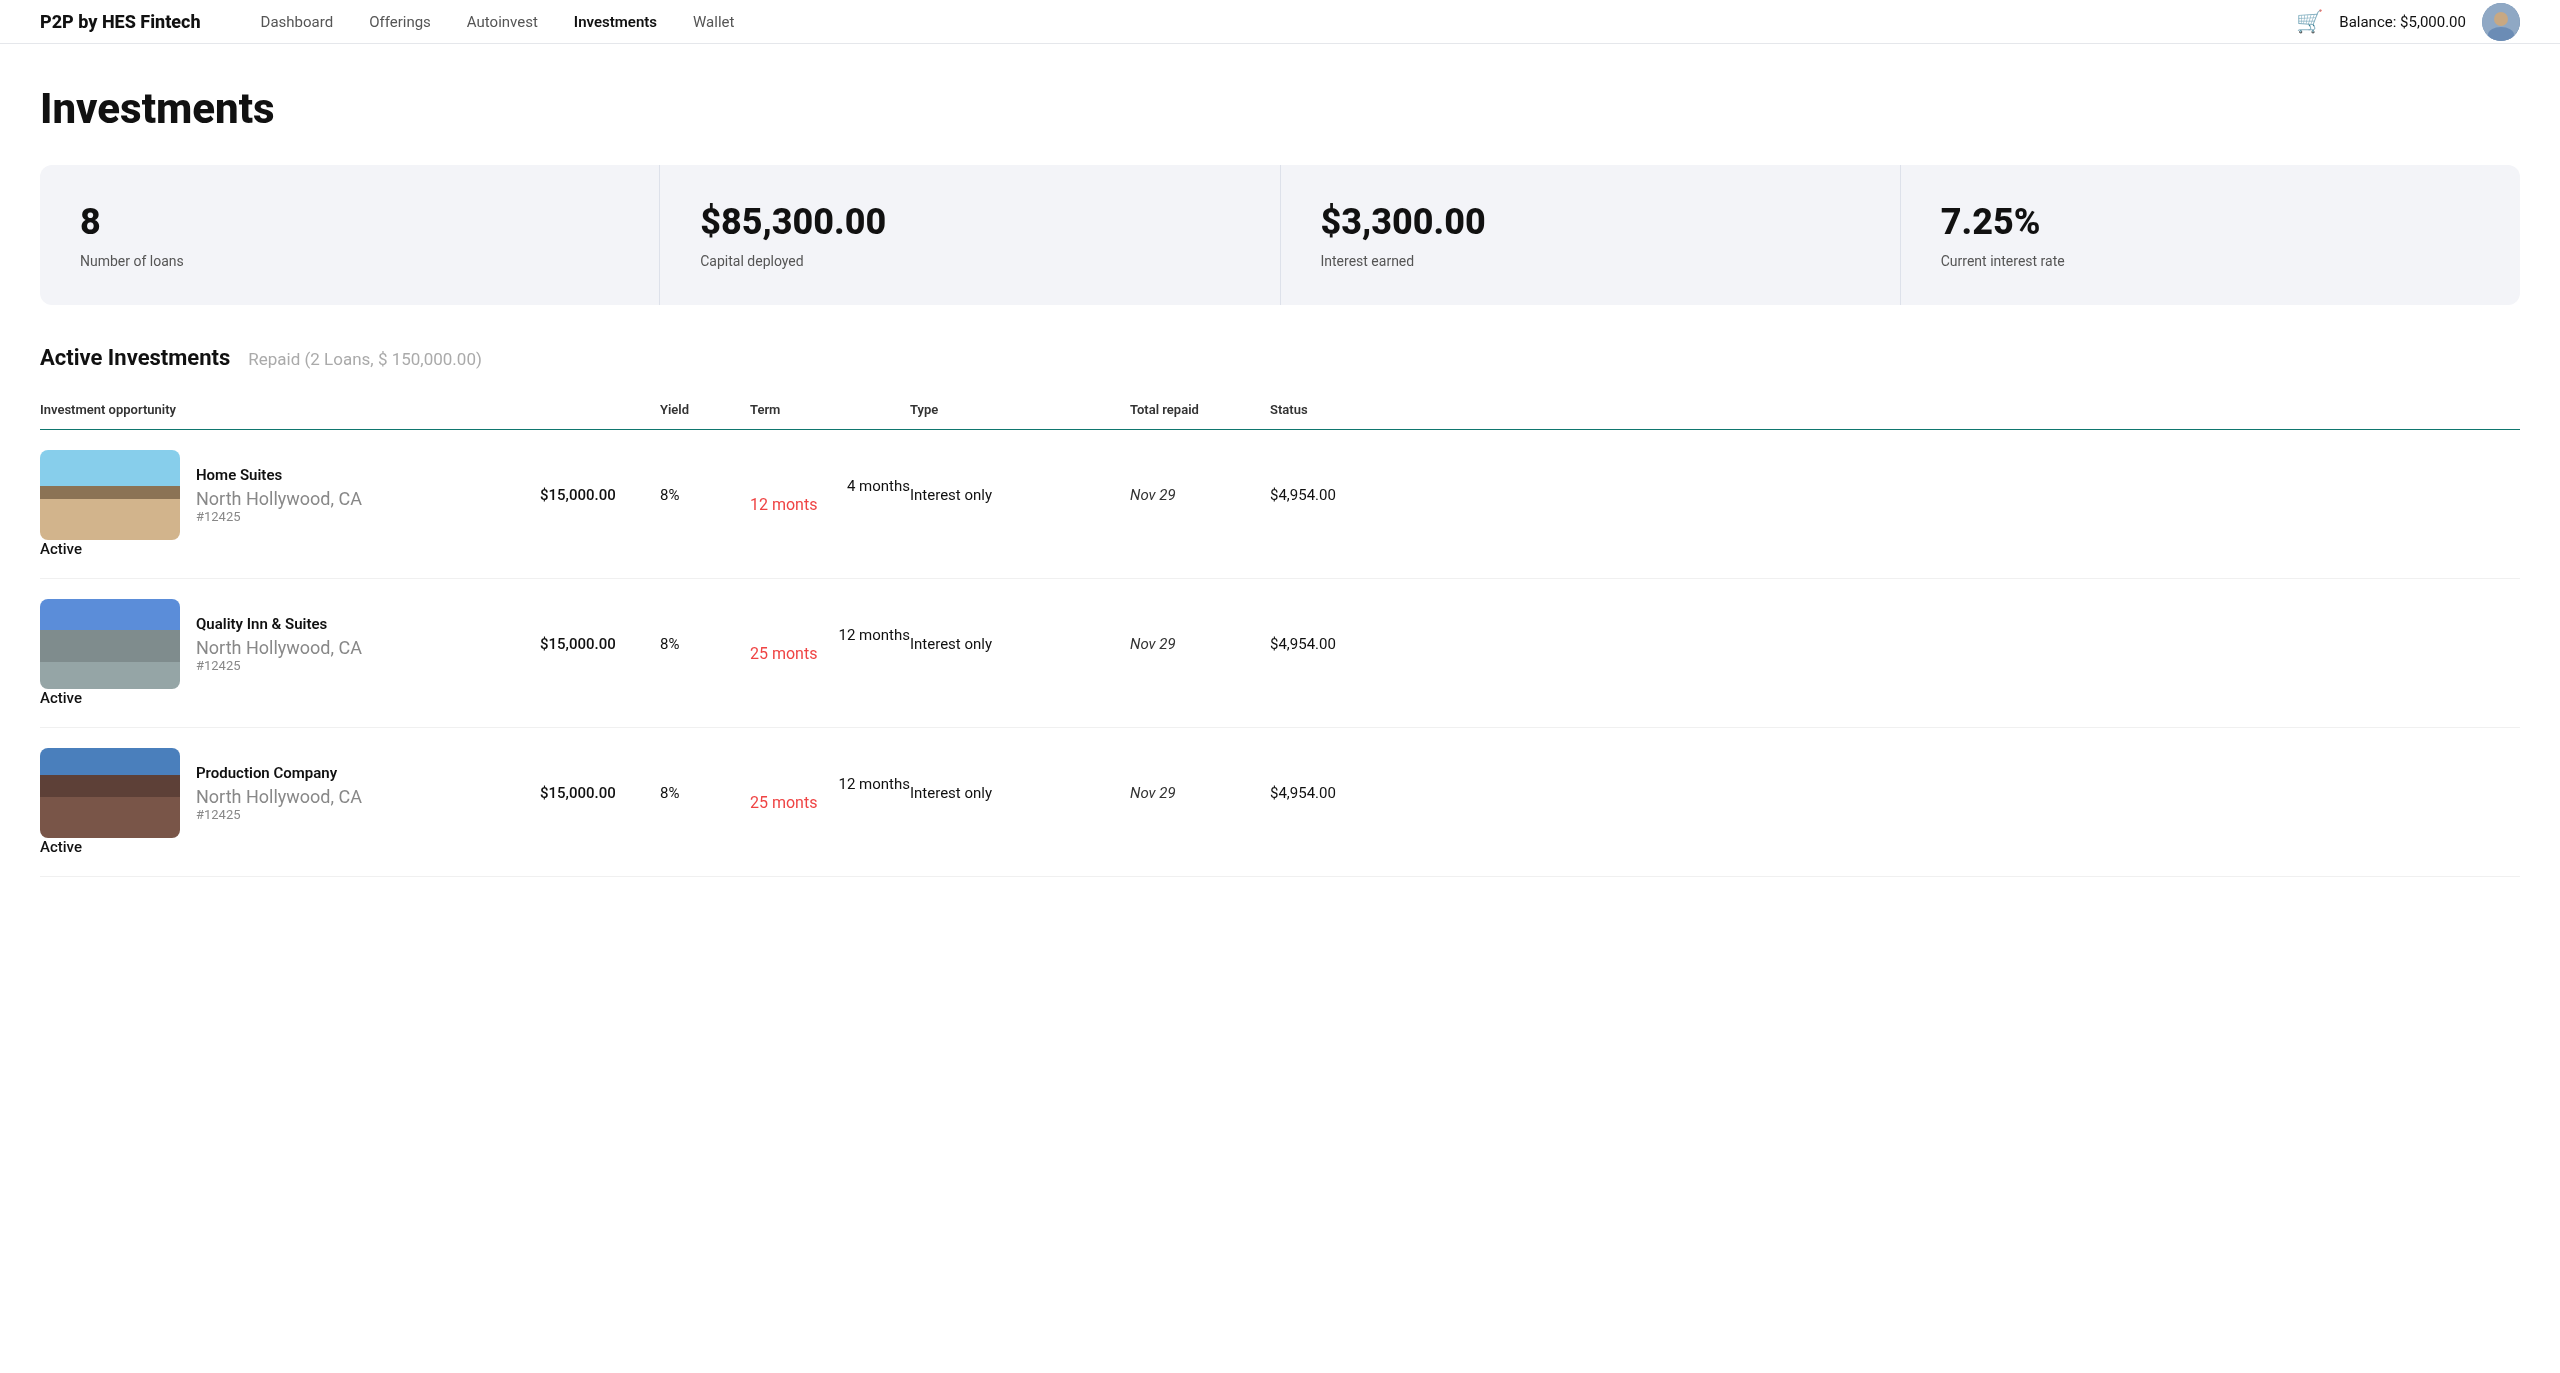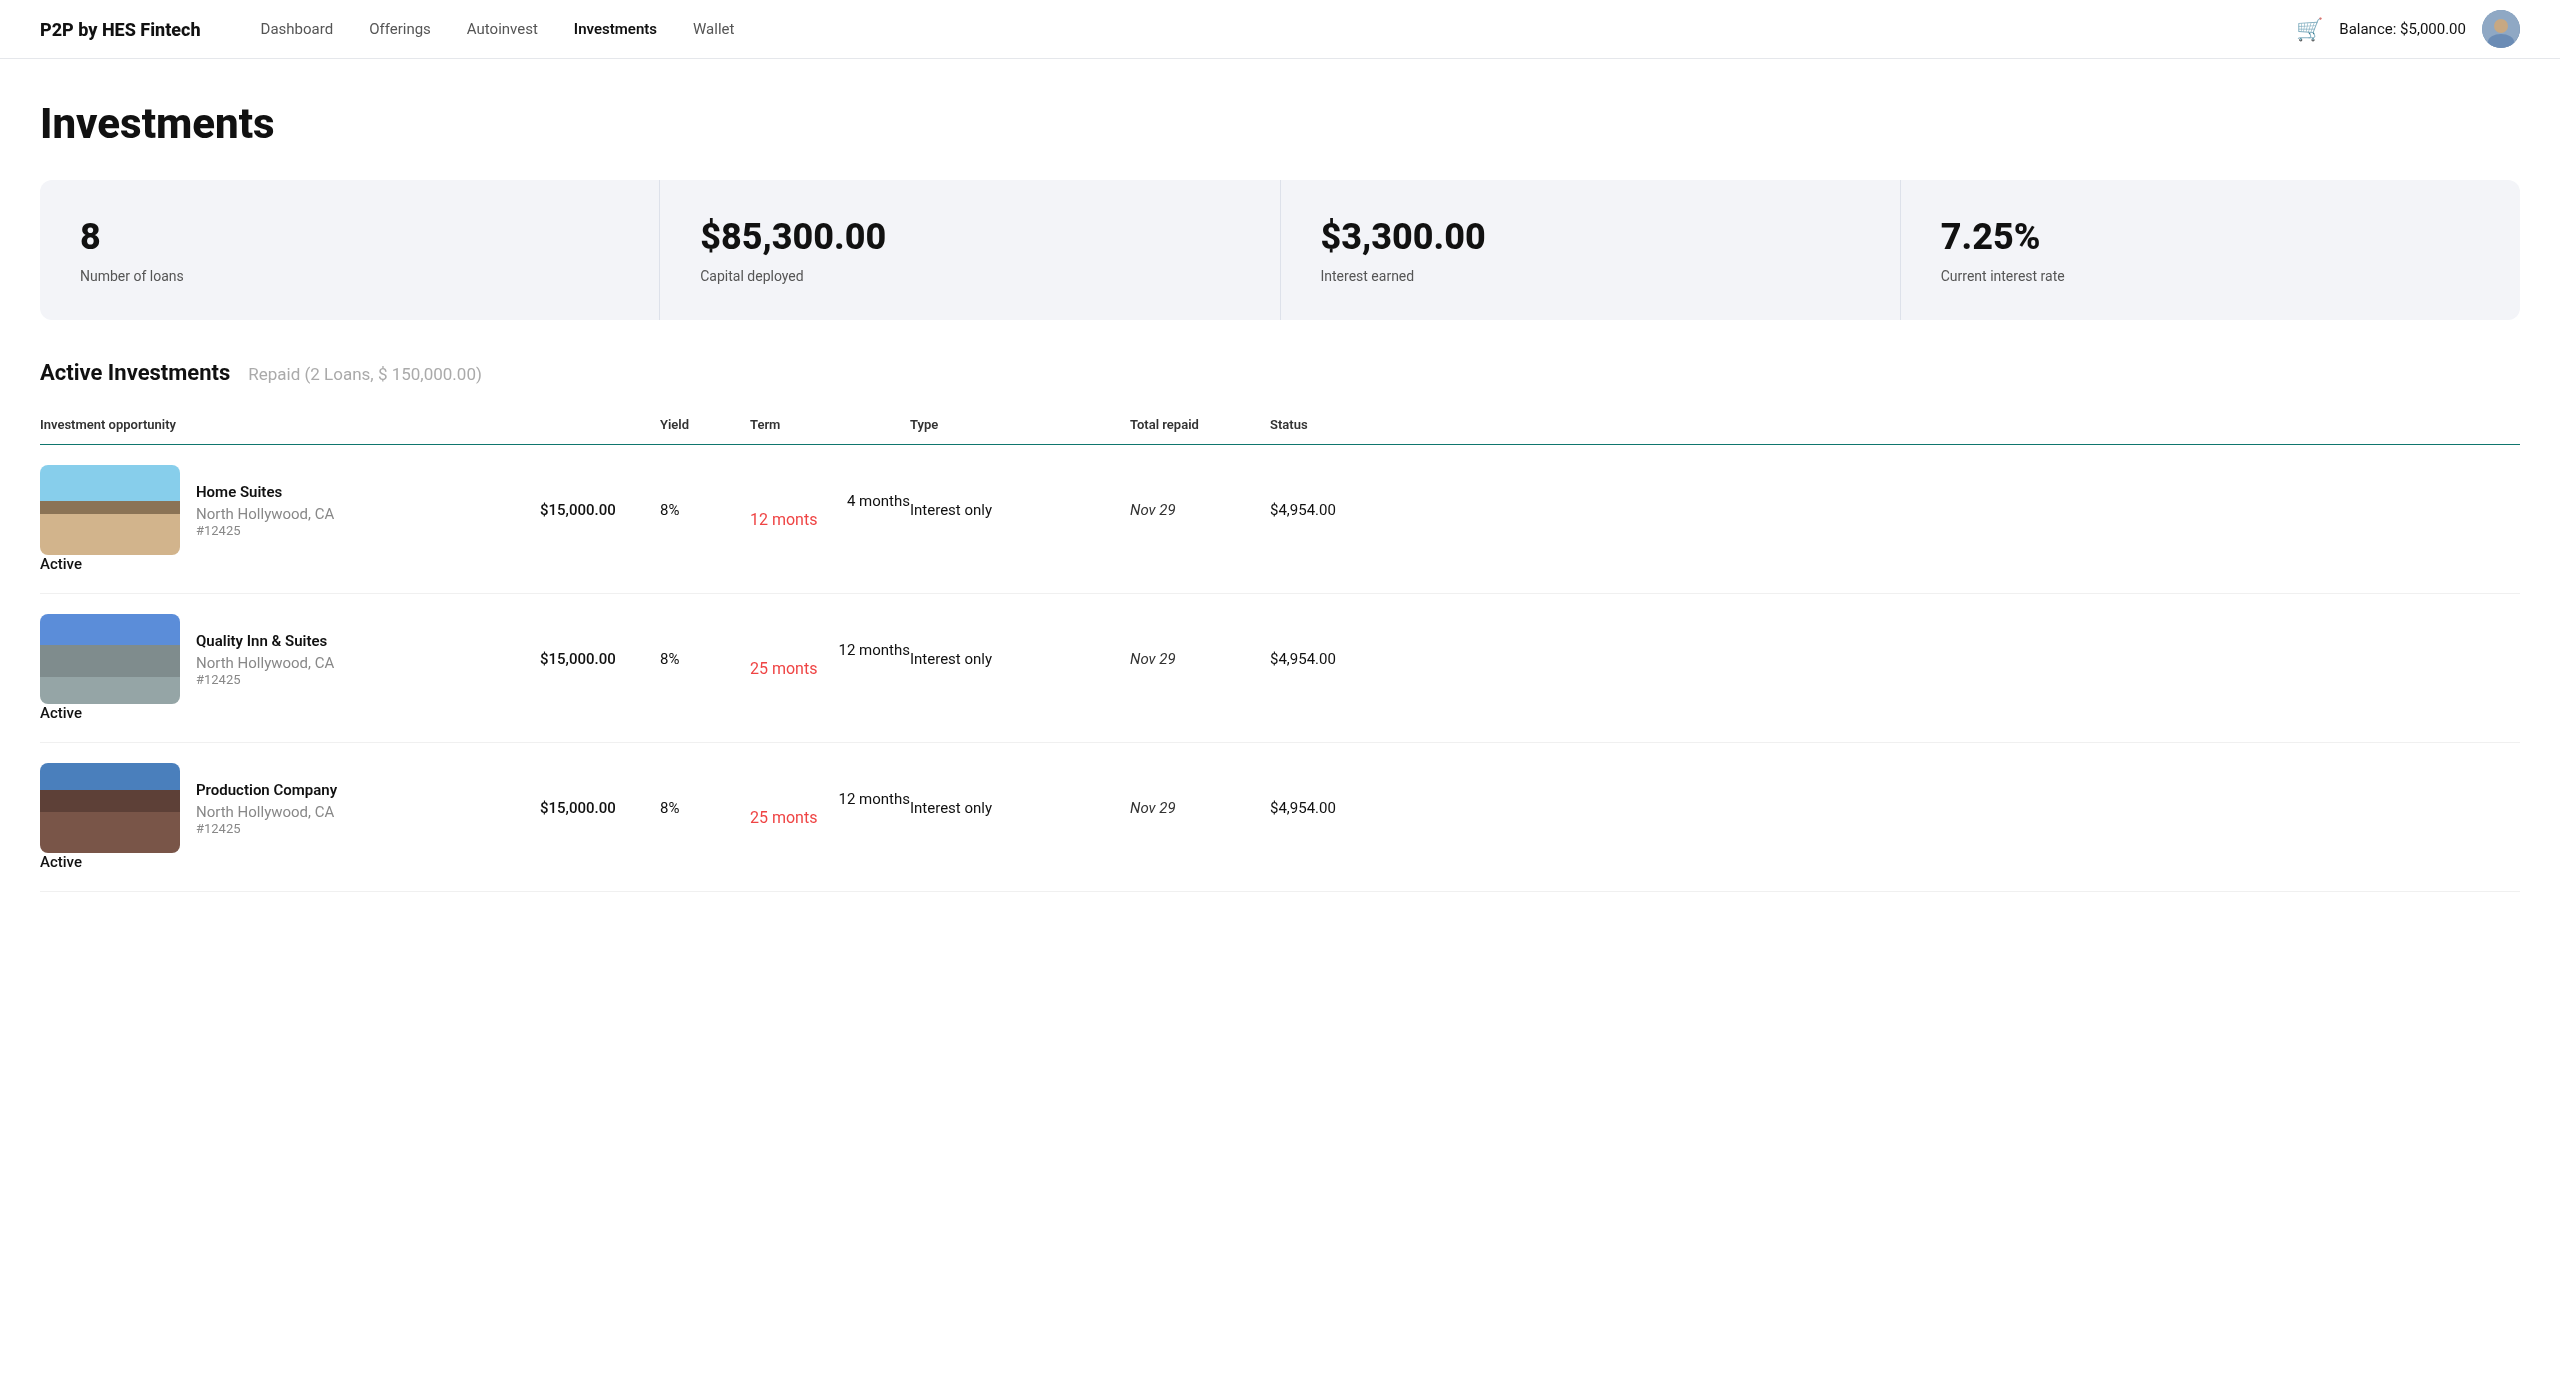--- a/index.html
+++ b/index.html
@@ -1,20 +1,20 @@
 <!DOCTYPE html>
 <html><head>
   <meta charset="utf-8">
   <style>
     * { margin: 0; padding: 0; box-sizing: border-box; }
     body { font-family: -apple-system, BlinkMacSystemFont, 'Segoe UI', Roboto, sans-serif; background: #fff; color: #111; }
 
     
     .navbar {
-      display: flex; align-items: center; padding: 0 40px; height: 59px;
+      display: flex; align-items: center; padding: 0 40px; height: 44px;
       border-bottom: 1px solid #e5e7eb; background: #fff;
     }
     .navbar-brand { font-weight: 800; font-size: 18px; color: #111; margin-right: 60px; white-space: nowrap; }
     .nav-links { display: flex; gap: 36px; flex: 1; }
     .nav-link { text-decoration: none; color: #555; font-size: 15px; }
     .nav-link.active { color: #111; font-weight: 600; }
     .navbar-right { display: flex; align-items: center; gap: 16px; margin-left: auto; }
     .balance { font-size: 15px; color: #111; }
     .cart-icon { font-size: 22px; color: #555; }
     .avatar {
@@ -64,21 +64,21 @@
       border-bottom: 1px solid #f0f0f0;
       align-items: center;
     }
     .row-opportunity { display: flex; align-items: center; gap: 16px; }
     .row-img {
       width: 140px; height: 90px; border-radius: 8px; object-fit: cover;
       background: #ccc; flex-shrink: 0; overflow: hidden;
     }
     .row-info {}
     .row-name { font-size: 15px; font-weight: 600; }
-    .row-location { font-size: 15px; color: #888; margin-top: 4px; }
+    .row-location { font-size: 18px; color: #888; margin-top: 4px; }
     .row-id { font-size: 13px; color: #888; }
     .row-amount { font-size: 15px; font-weight: 500; }
     .row-yield { font-size: 15px; }
     .row-term {}
     .row-term-main { font-size: 15px; text-align: right; }
     .row-term-sub { font-size: 16px; color: #ef4444; }
     .row-type { font-size: 15px; }
     .row-date { font-size: 15px; color: #333; font-style: italic; }
     .row-repaid { font-size: 15px; }
     .row-status { font-size: 15px; color: #111; font-weight: 500; }

